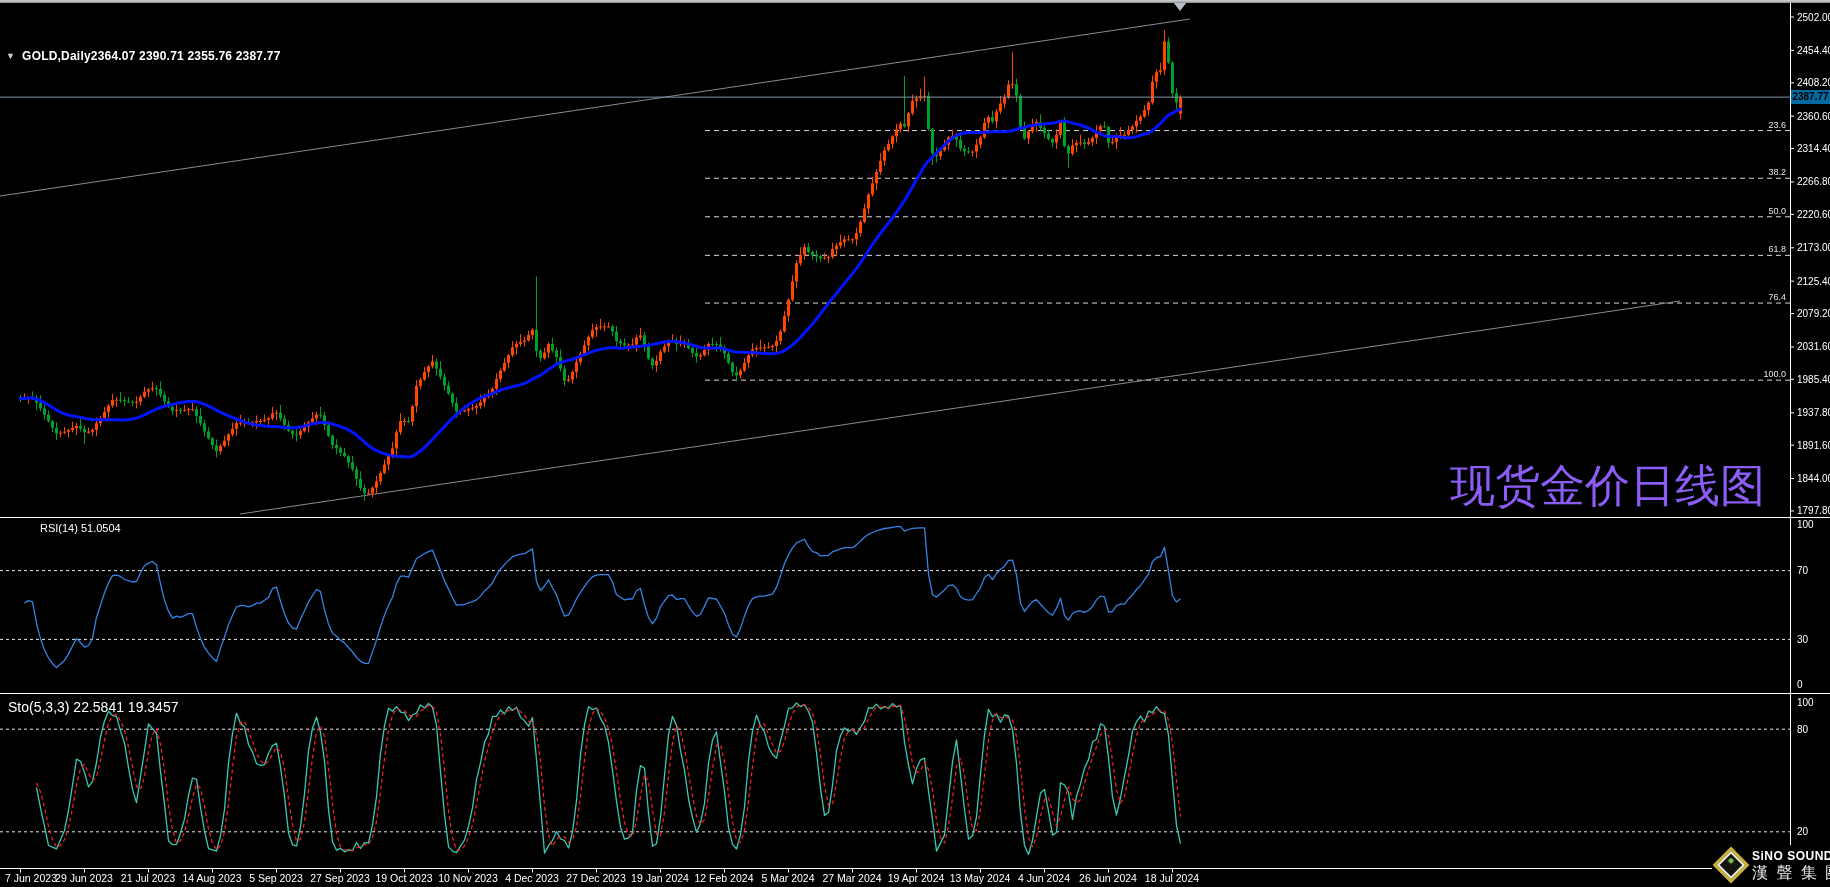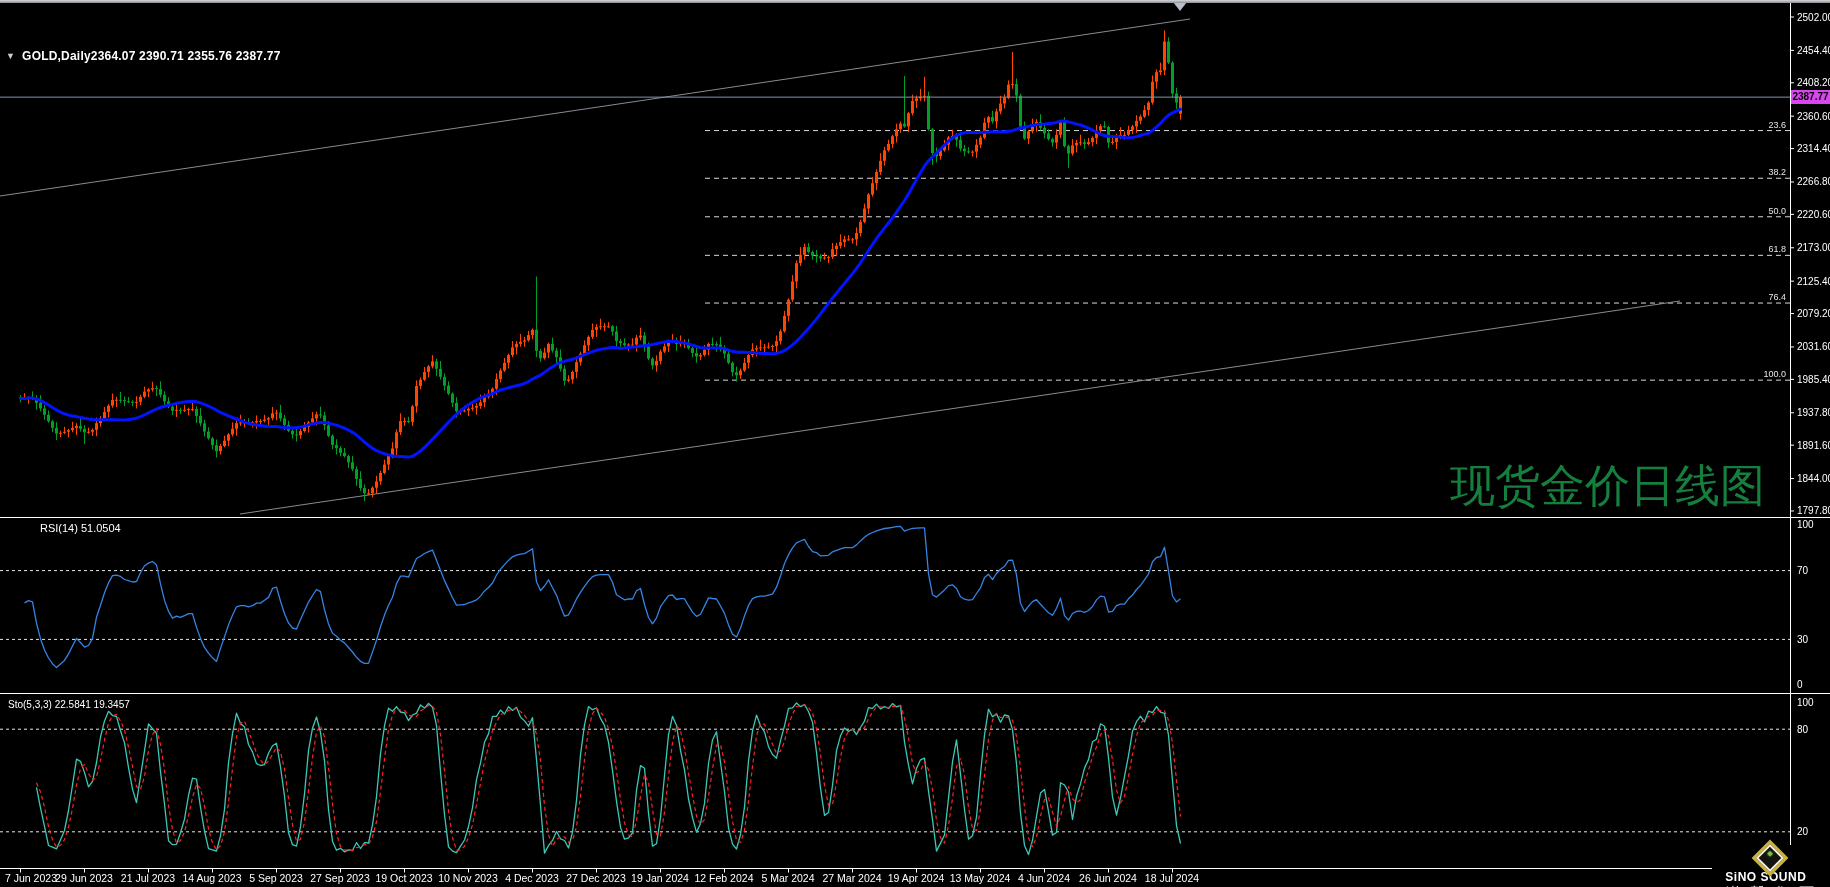--- a/index.html
+++ b/index.html
@@ -4,28 +4,28 @@
 <style>
   html,body{margin:0;padding:0;background:#000;}
   #chart-window{position:relative;width:1830px;height:887px;background:#000;overflow:hidden;
     font-family:"Liberation Sans",sans-serif;-webkit-font-smoothing:none;}
   #window-top-strip{position:absolute;left:0;top:0;width:1830px;height:3px;
     background:linear-gradient(#d6d6d6,#8a8f94);z-index:6;}
   #chart-title-bar{position:absolute;left:6px;top:7px;z-index:5;color:#fff;
     font-size:12px;font-weight:bold;letter-spacing:0.2px;white-space:nowrap;margin-top:42px;}
   #chart-dropdown-icon{color:#c9ced4;font-size:9px;margin-right:7px;vertical-align:1px;cursor:pointer;}
   #chart-canvas{position:absolute;left:0;top:0;z-index:1;}
-  #watermark{position:absolute;left:1450px;top:456px;z-index:0;color:#15803d;
+  #watermark{position:absolute;left:1450px;top:456px;z-index:0;color:#8b5cf6;
     font-family:Liberation Sans, sans-serif;font-size:45px;white-space:nowrap;}
   #rsi-label{position:absolute;left:8px;top:522px;z-index:5;color:#fff;font-size:11px;margin-left:32px;}
-  #sto-label{position:absolute;left:8px;top:699px;z-index:5;color:#fff;font-size:10px;}
+  #sto-label{position:absolute;left:8px;top:699px;z-index:5;color:#fff;font-size:14px;}
   #current-price-flag{position:absolute;left:1791px;top:90px;width:39px;height:14px;z-index:5;
-    background:#d946ef;color:#000;font-size:10px;line-height:14px;text-align:center;font-weight:bold;}
+    background:#0369a1;color:#000;font-size:10px;line-height:14px;text-align:center;font-weight:bold;}
   #broker-logo{position:absolute;left:1712px;top:845px;width:118px;height:40px;z-index:7;
-    background:#000;display:flex;align-items:center;flex-direction:column;}
+    background:#000;display:flex;align-items:center;}
   #broker-logo-icon{position:relative;width:20px;height:20px;margin:0 8px 0 6px;
     transform:rotate(45deg);background:#14140e;border:3px solid #c9b23c;
     box-shadow:inset 0 0 0 2px #efefe6;flex:0 0 auto;}
   #broker-logo-icon .gem{position:absolute;left:5px;top:5px;width:4px;height:4px;
     background:#7ac143;box-shadow:0 0 2px #7ac143;}
   #broker-logo-textbox{line-height:1;}
   #broker-logo-brand{color:#fff;font-size:12px;font-weight:bold;letter-spacing:0.5px;}
   #broker-logo-brand-cn{color:#e9e9e9;font-size:16px;margin-top:3px;letter-spacing:2px;white-space:nowrap;}
   text{font-family:"Liberation Sans",sans-serif;}
 </style>

